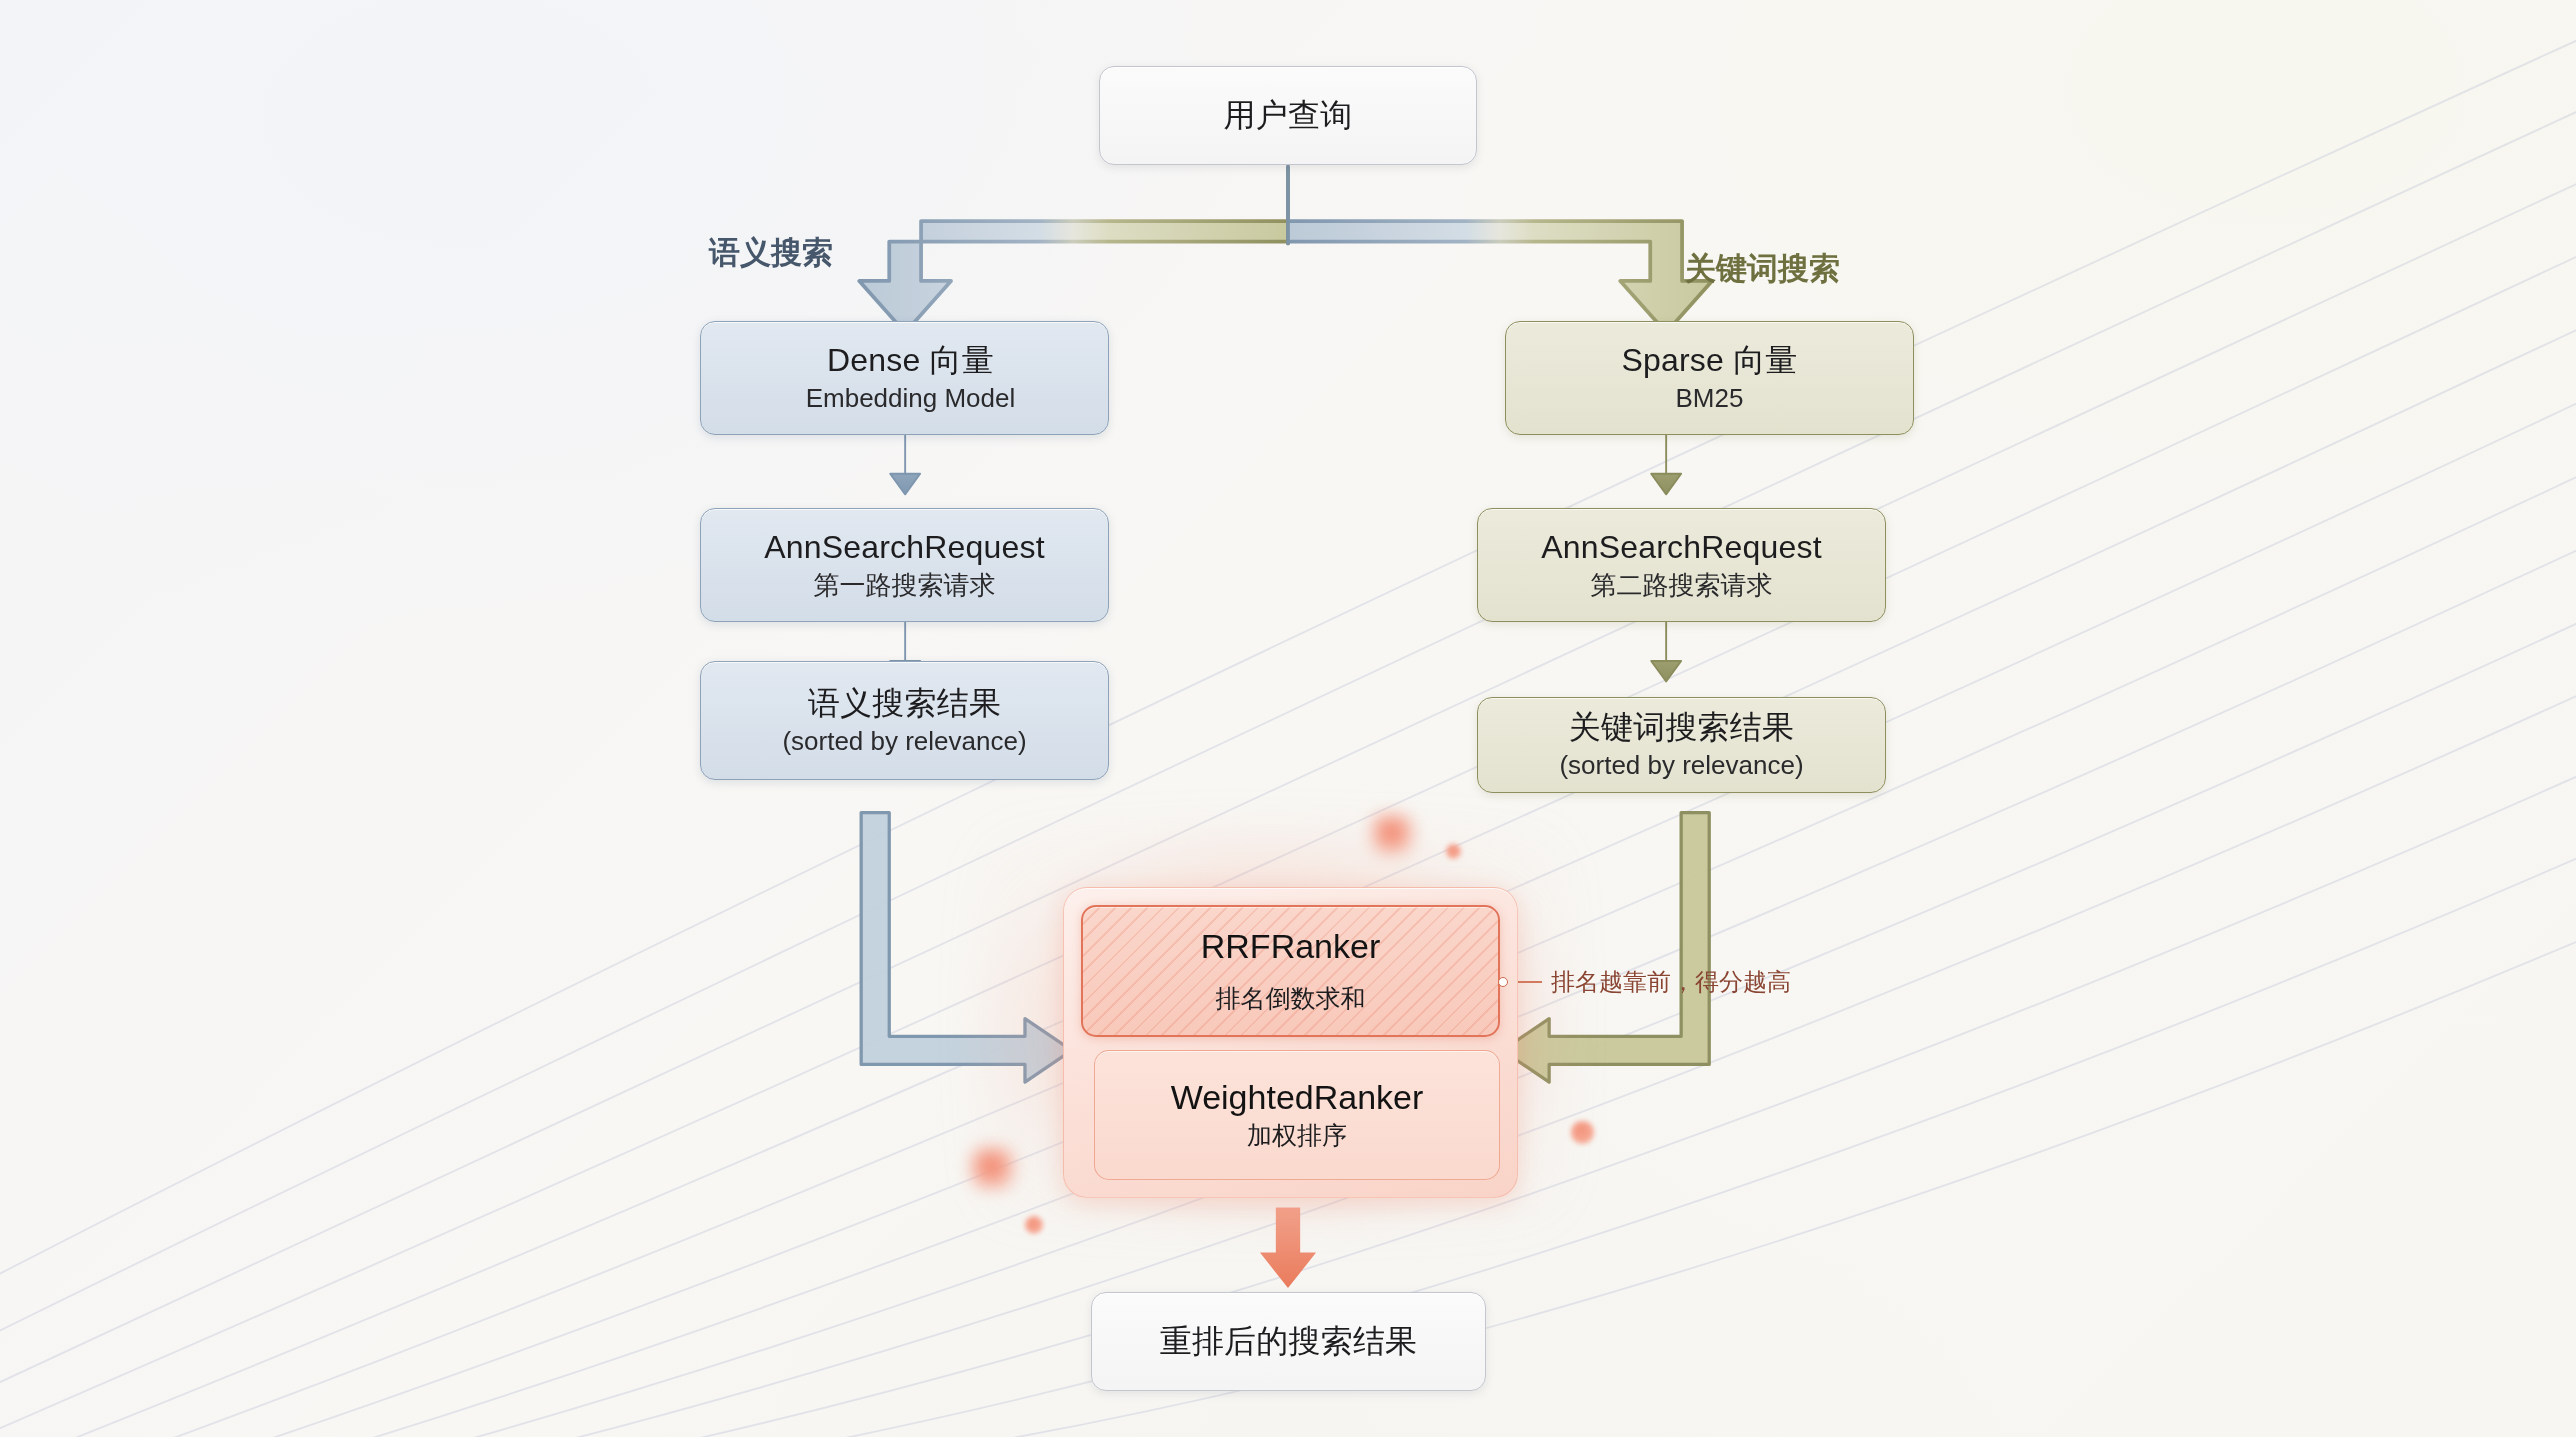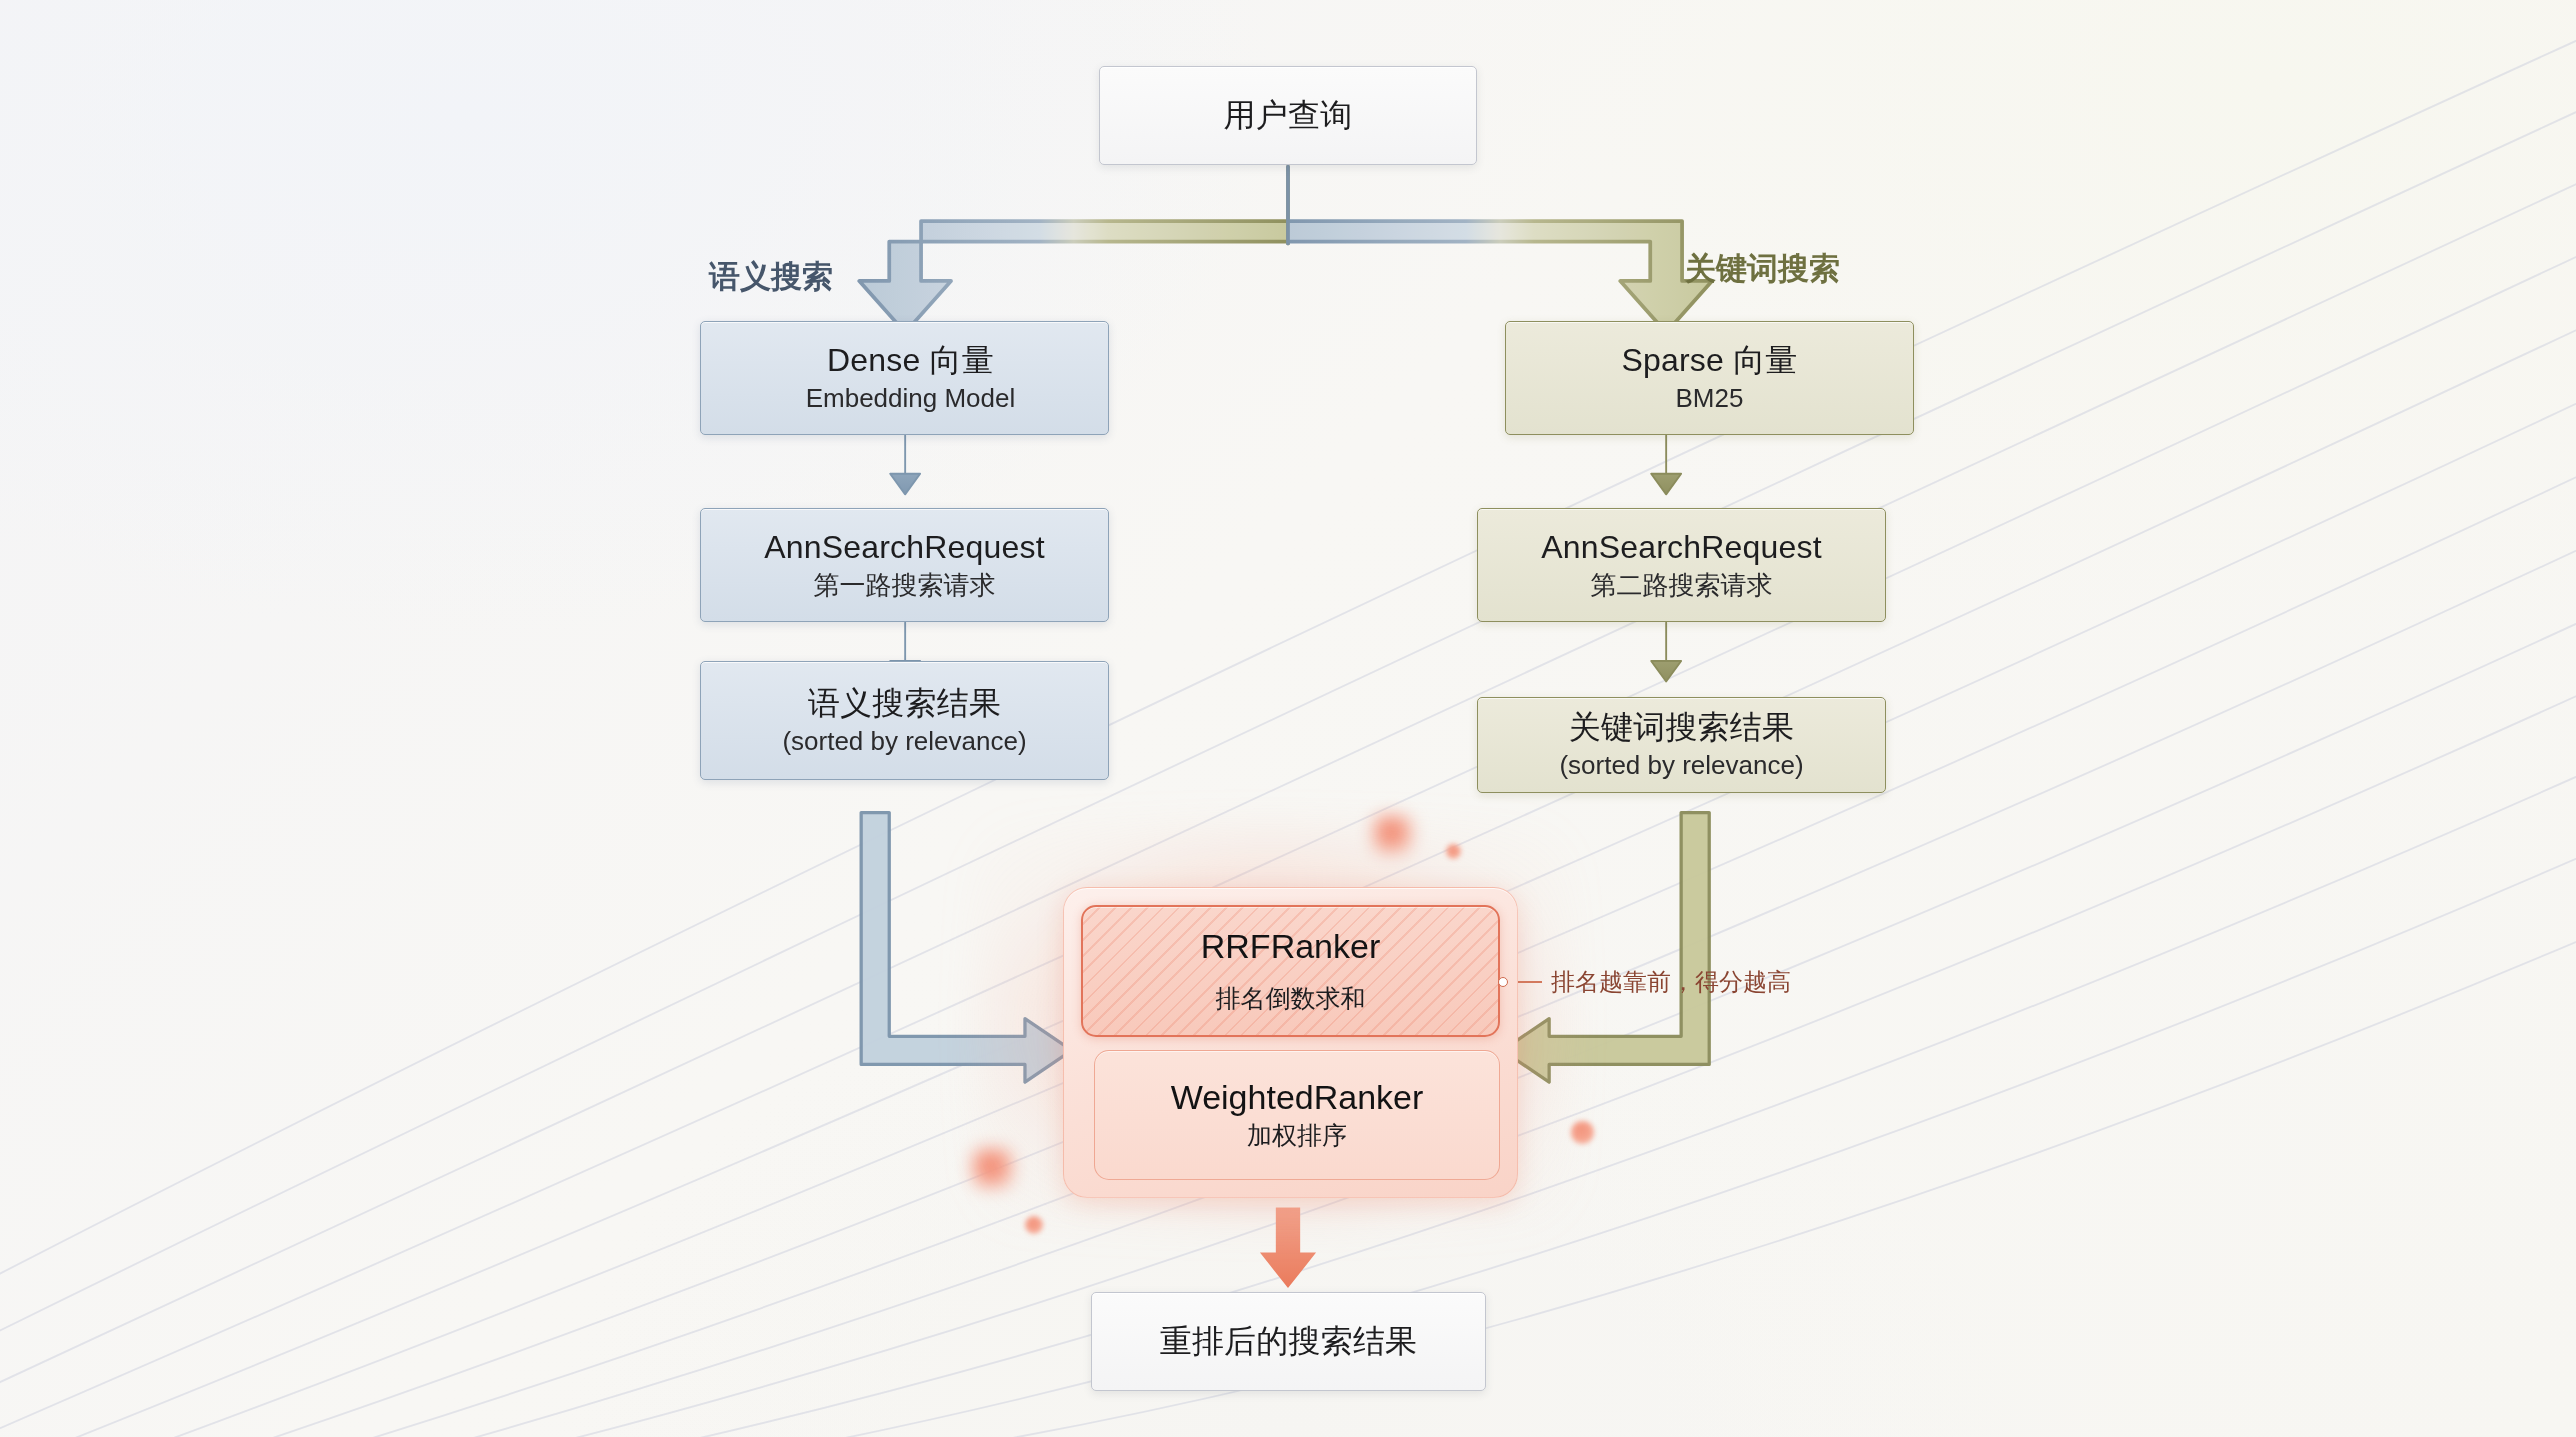--- a/index.html
+++ b/index.html
@@ -39,21 +39,21 @@
   }
   .blob.dot {
     border-radius: 50%;
     background: radial-gradient(circle at 45% 40%, #f3937c 0%, #f6a994 60%, rgba(246,169,148,0.3) 100%);
     filter: blur(2.8px);
   }
 
   
   .node {
     position: absolute;
-    border-radius: 5px;
+    border-radius: 15px;
     display: flex;
     flex-direction: column;
     align-items: center;
     justify-content: center;
     text-align: center;
     line-height: 1.22;
   }
   .node .t1 { font-size: 32px; color: #1d1d1f; letter-spacing: 0.2px; }
   .node .t2 { font-size: 26px; color: #2a2a2c; margin-top: 2.8px; }
 
@@ -266,21 +266,21 @@
              L 1826 868
              Z" fill="#c9c99c" stroke="#8c8d5d" stroke-width="3.5" stroke-linejoin="round" opacity="0.97"></path>
 
     <path d="M 1363 1290 L 1389 1290 L 1389 1338 L 1406 1338 L 1376 1376 L 1346 1338 L 1363 1338 Z" fill="url(#gRed)" stroke="none"></path>
   </svg>
 
   <div class="node plain" style="left:1099px; top:66px; width:378px; height:99px;">
     <span class="t1">用户查询</span>
   </div>
 
-  <div class="branch-label left" style="left:709px; top:256px;">语义搜索</div>
+  <div class="branch-label left" style="left:709px; top:232px;">语义搜索</div>
   <div class="branch-label right" style="left:1685px; top:248px;">关键词搜索</div>
 
   <div class="node blue" style="left:700px; top:321px; width:409px; height:114px;padding-left:12px;">
     <span class="t1">Dense 向量</span>
     <span class="t2">Embedding Model</span>
   </div>
 
   <div class="node blue" style="left:700px; top:508px; width:409px; height:114px;">
     <span class="t1">AnnSearchRequest</span>
     <span class="t2">第一路搜索请求</span>

